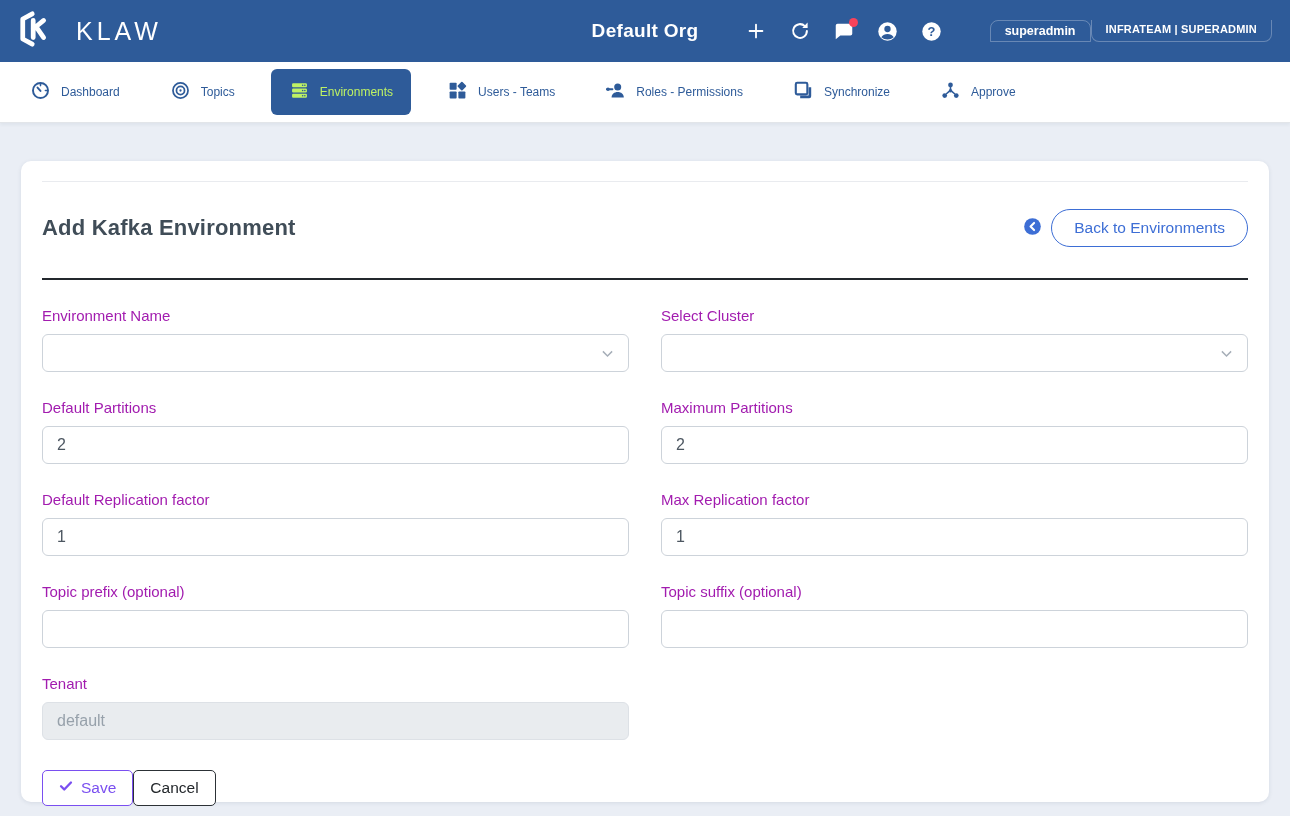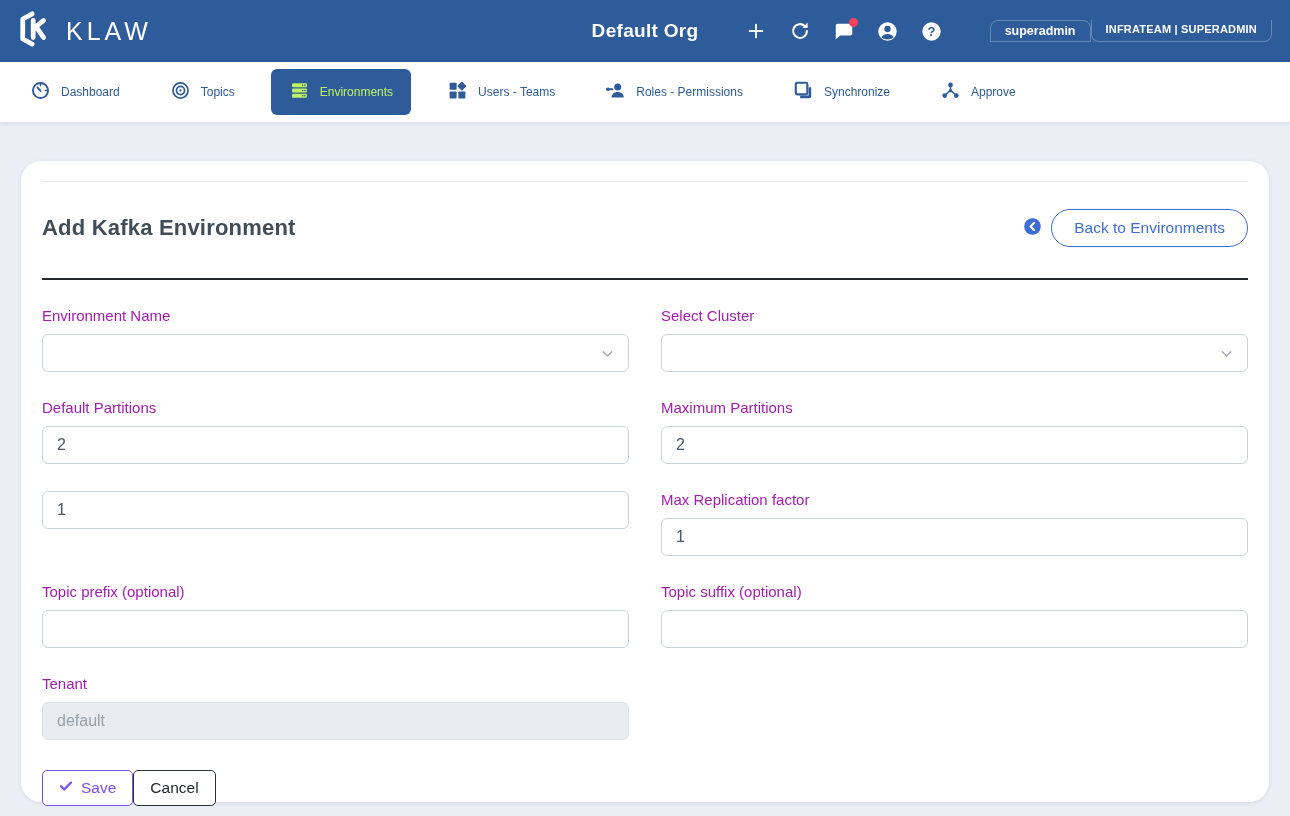--- a/index.html
+++ b/index.html
@@ -1,39 +1,39 @@
 <!DOCTYPE html>
 <html><head>
 <meta charset="utf-8">
 <style>
   * { margin:0; padding:0; box-sizing:border-box; }
   html,body { width:1290px; height:816px; overflow:hidden; }
   body { background:#eaeef5; font-family:"Liberation Sans", sans-serif; }
 
   
   .navbar { height:62px; background:#2e5b99; display:flex; align-items:center; padding:0 18px; position:relative; }
-  .brand { display:flex; align-items:center; gap:10px; }
+  .brand { display:flex; align-items:center; gap:20px; }
   .brand-text { color:#fff; font-size:25px; letter-spacing:4px; font-weight:500; }
   .org-title { position:absolute; left:50%; transform:translateX(-50%); color:#fff; font-size:19px; font-weight:700; letter-spacing:.3px; }
   .nav-right { margin-left:auto; display:flex; align-items:center; gap:20px; }
   .icon-btn { width:24px; height:24px; position:relative; cursor:pointer; display:flex; align-items:center; justify-content:center; }
   .notif-dot { position:absolute; top:-1px; right:-2px; width:9px; height:9px; border-radius:50%; background:#f7435a; }
   .user-block { margin-left:26px; display:flex; align-items:stretch; }
   .user-name, .user-team { color:#fff; text-align:center; border:1px solid rgba(255,255,255,.28); padding:3px 14px; }
   .user-name { font-size:12.5px; font-weight:700; border-radius:8px 8px 0 0; }
   .user-team { font-size:11px; font-weight:700; border-top:none; border-radius:0 0 8px 8px; letter-spacing:.2px; }
 
   
   .subnav { height:61px; background:#fff; display:flex; align-items:center; padding:0 16px; border-bottom:1px solid #e2e5e9; box-shadow:0 2px 3px rgba(40,60,90,.06); }
   .tab { display:flex; align-items:center; gap:10px; color:#2e5b99; font-size:12px; font-weight:500; padding:11px 14px; margin-right:22px; border-radius:6px; cursor:pointer; white-space:nowrap; }
   .tab svg { flex:0 0 auto; }
   .tab.active { background:#2e5b99; color:#bef264; padding:11px 18px; }
 
   
-  .card { margin:38px 21px 0; background:#fff; border-radius:20px; box-shadow:0 1px 4px rgba(30,50,80,.10); padding:20px 21px 36px; height:641px; }
+  .card { margin:38px 21px 0; background:#fff; border-radius:10px; box-shadow:0 1px 4px rgba(30,50,80,.10); padding:20px 21px 36px; height:641px; }
   .top-rule { border-top:1px solid #e9ebef; }
   .head-row { display:flex; align-items:center; justify-content:space-between; margin-top:27px; }
   .page-heading { font-size:22px; font-weight:600; color:#404d58; letter-spacing:.2px; }
   .back-group { display:flex; align-items:center; gap:9px; }
   .back-btn { border:1.6px solid #3d6ed5; color:#3d6ed5; background:#fff; border-radius:22px; padding:9px 22px; font-size:15.5px; font-family:inherit; cursor:pointer; font-weight:500; }
   .dark-rule { border-top:2px solid #23282d; margin-top:31px; }
 
   
   .form-grid { display:grid; grid-template-columns:1fr 1fr; column-gap:32px; margin-top:27px; }
   .field { margin-bottom:27px; }
@@ -233,20 +233,21 @@
     <div class="field">
       <label>Default Partitions</label>
       <input class="control" type="text" value="2" style="">
     </div>
     <div class="field">
       <label>Maximum Partitions</label>
       <input class="control" type="text" value="2" style="">
     </div>
 
     <div class="field">
+      <label>Default Replication factor</label>
       <input class="control" type="text" value="1" style="">
     </div>
     <div class="field">
       <label>Max Replication factor</label>
       <input class="control" type="text" value="1" style="">
     </div>
 
     <div class="field">
       <label>Topic prefix (optional)</label>
       <input class="control" type="text" value="" style="">

